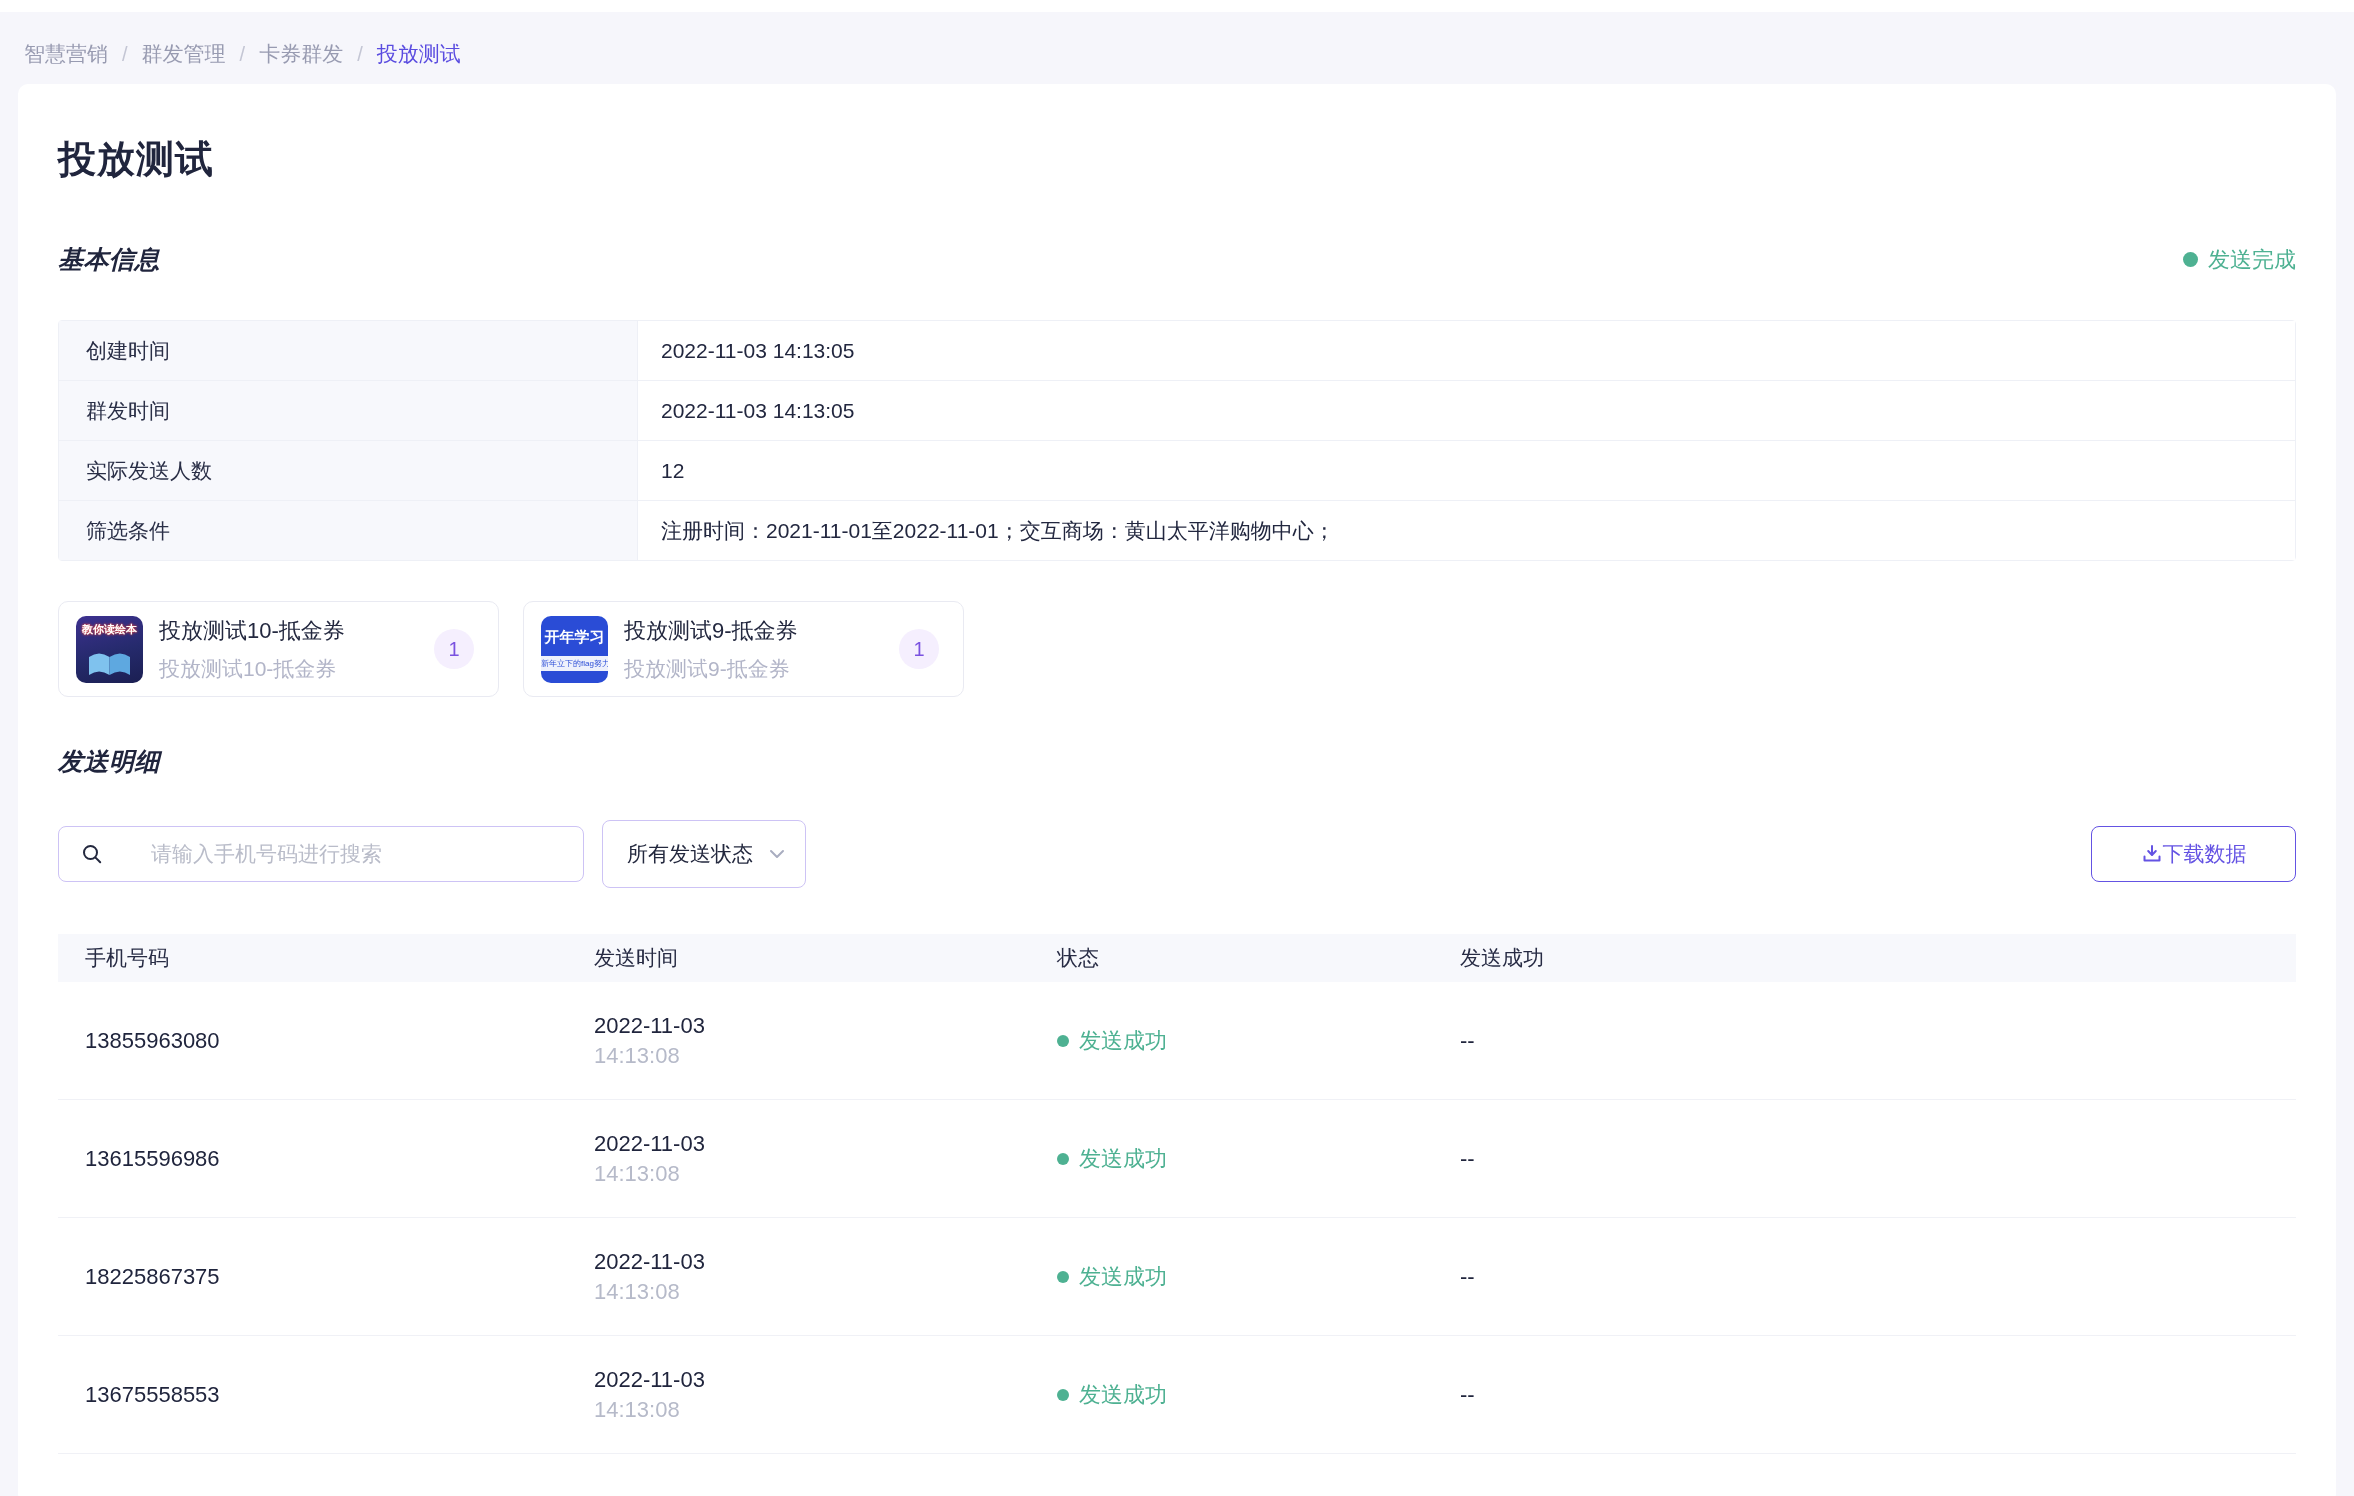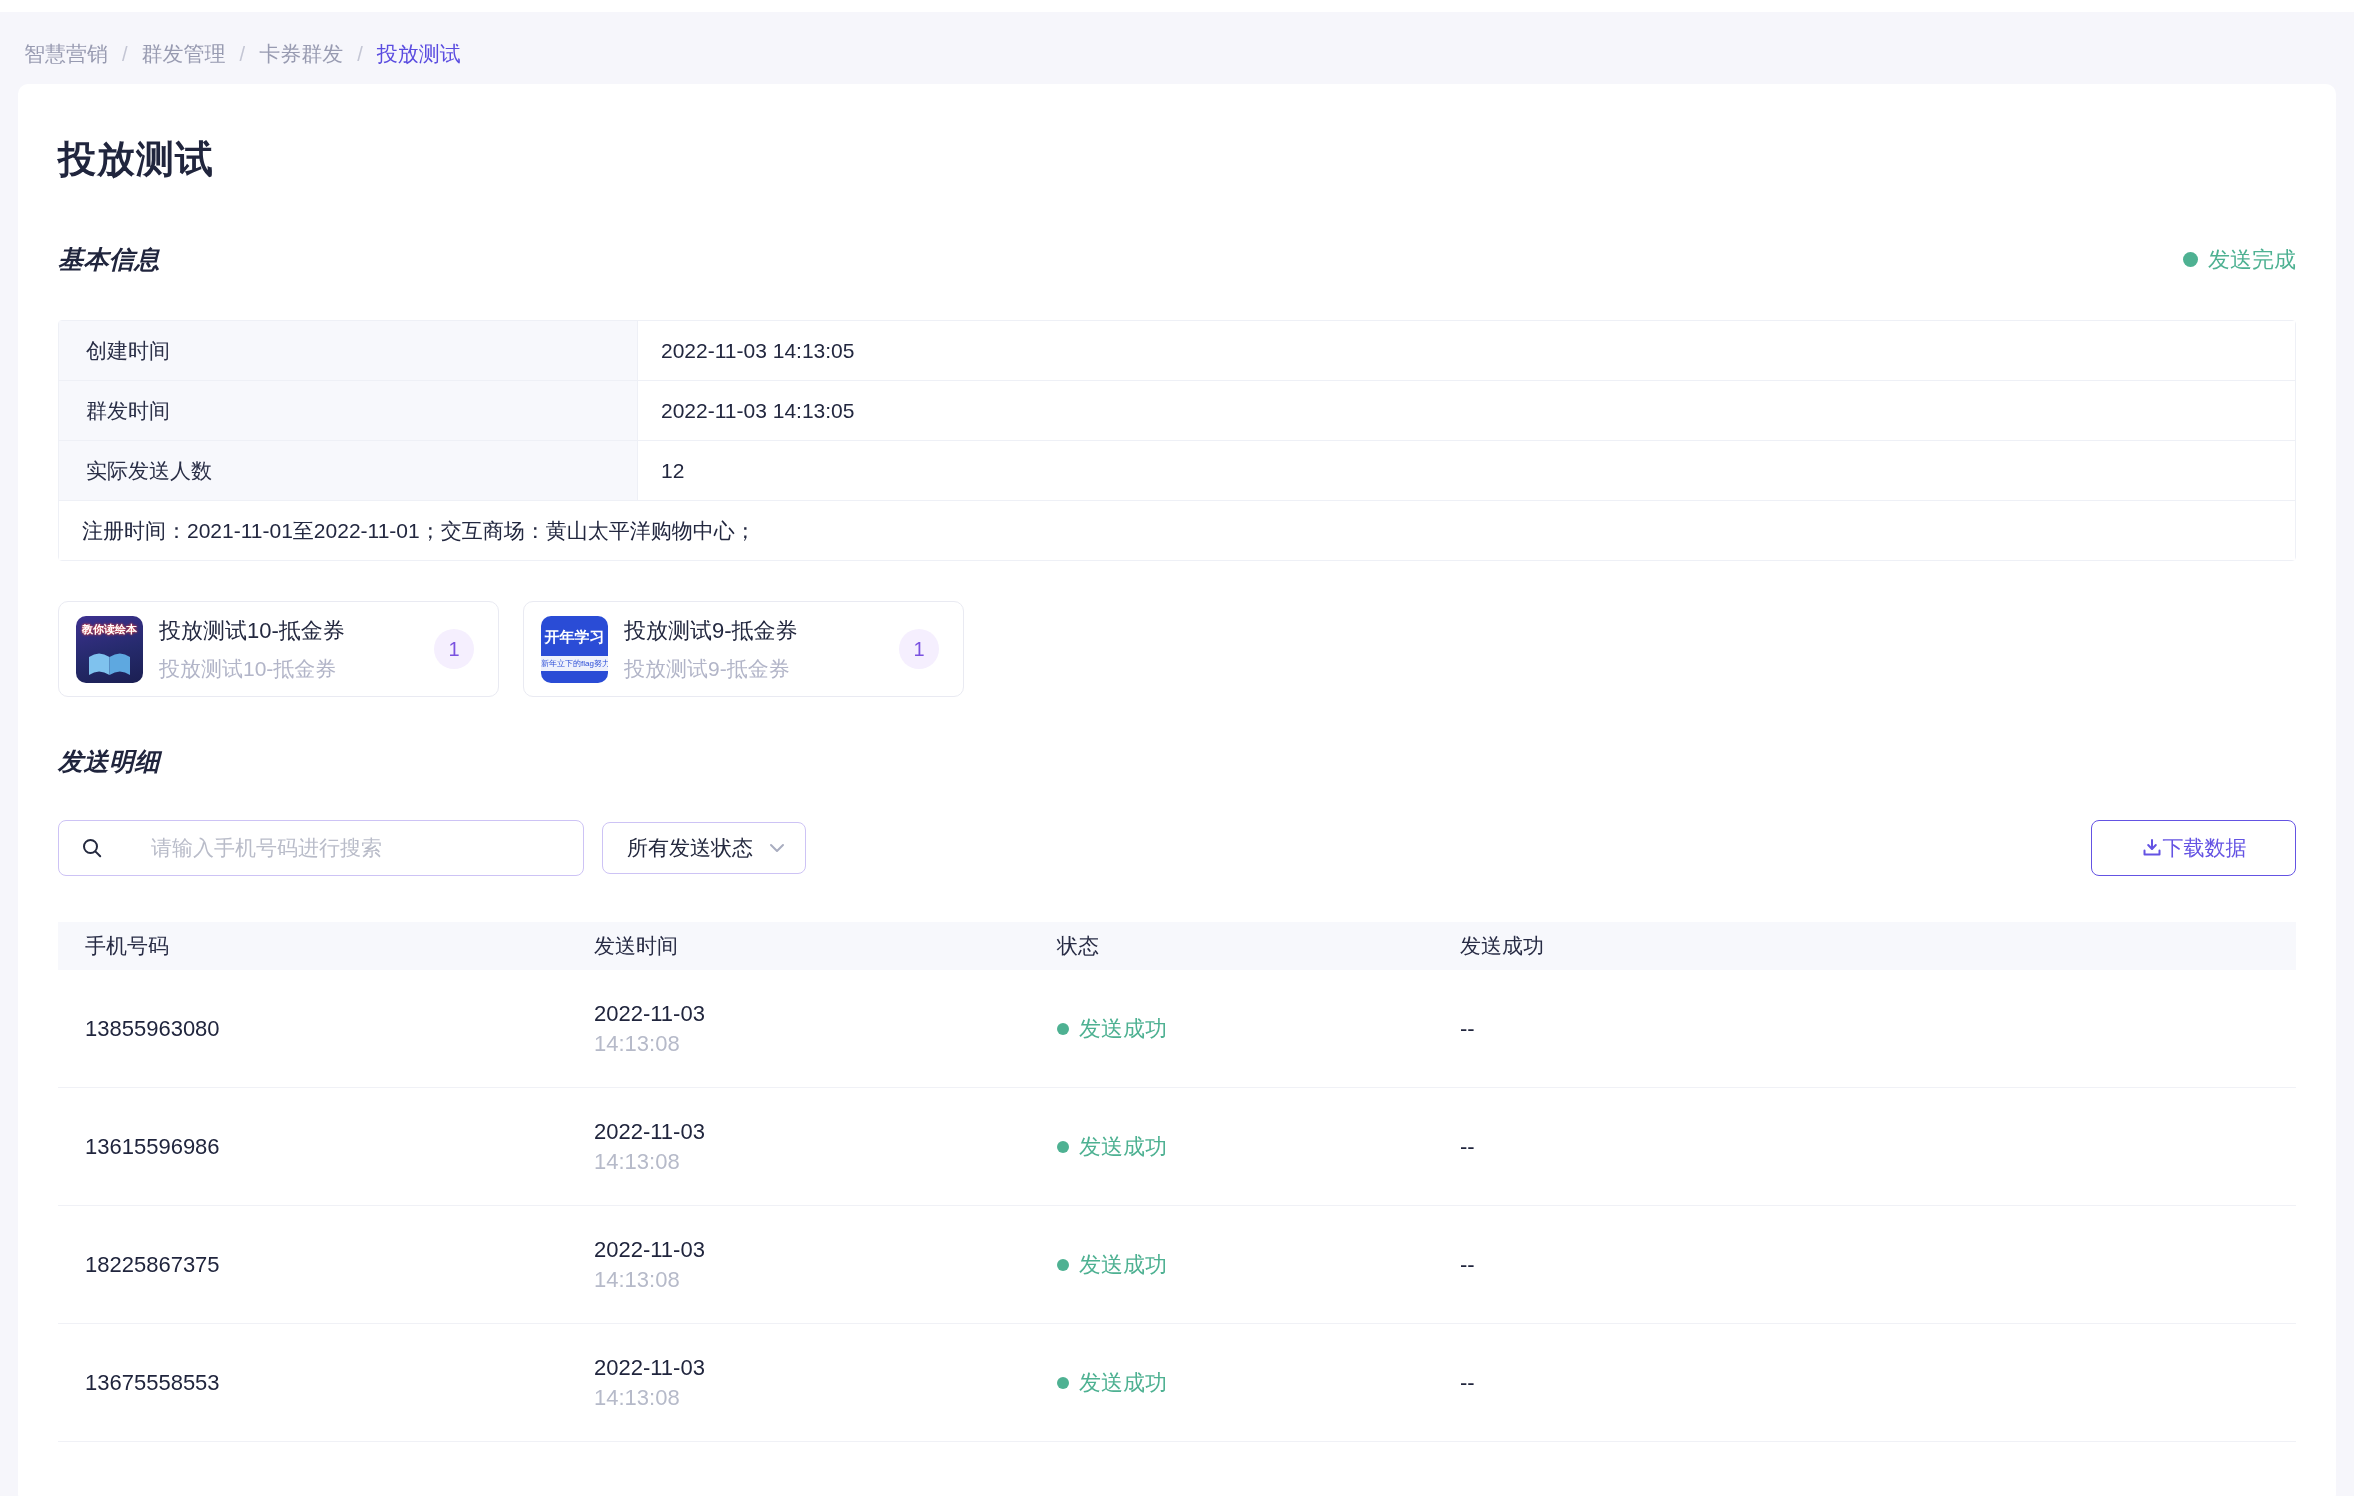--- a/index.html
+++ b/index.html
@@ -122,21 +122,21 @@
     display:flex; align-items:center; padding:0 18px 0 22px;gap:32px;
   }
   .search-box svg { flex:0 0 22px; }
   .search-box input {
     border:none; outline:none; flex:1; margin-left:14px;
     font-size:21px; color:#22273f; background:transparent;
     font-family:inherit;
   }
   .search-box input::placeholder { color:#b9bcc9; }
   .status-select {
-    margin-left:18px; height:52px; min-width:203px;
+    margin-left:18px; height:68px; min-width:203px;
     border:1px solid #cdc3f5; border-radius:8px; background:#fff;
     display:flex; align-items:center; gap:16px;
     padding:0 20px 0 24px; cursor:pointer;
     font-size:21px; color:#23283e;
   }
   .spacer { flex:1; }
   .download-btn {
     height:56px; width:205px;
     border:1px solid #6453e3; border-radius:8px; background:#fff;
     display:flex; align-items:center; justify-content:center; 
@@ -200,20 +200,21 @@
       </div>
       <div class="info-row">
         <div class="info-label">群发时间</div>
         <div class="info-value">2022-11-03 14:13:05</div>
       </div>
       <div class="info-row">
         <div class="info-label">实际发送人数</div>
         <div class="info-value">12</div>
       </div>
       <div class="info-row">
+        <div class="info-label">筛选条件</div>
         <div class="info-value">注册时间：2021-11-01至2022-11-01；交互商场：黄山太平洋购物中心；</div>
       </div>
     </div>
 
 
     <div class="cards-row">
 
       <div class="coupon-card">
         <div class="thumb book">
           <span class="t-title">教你读绘本</span>

